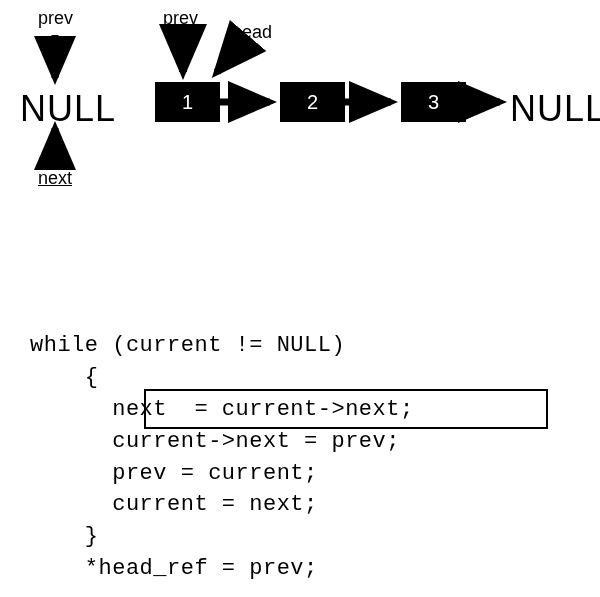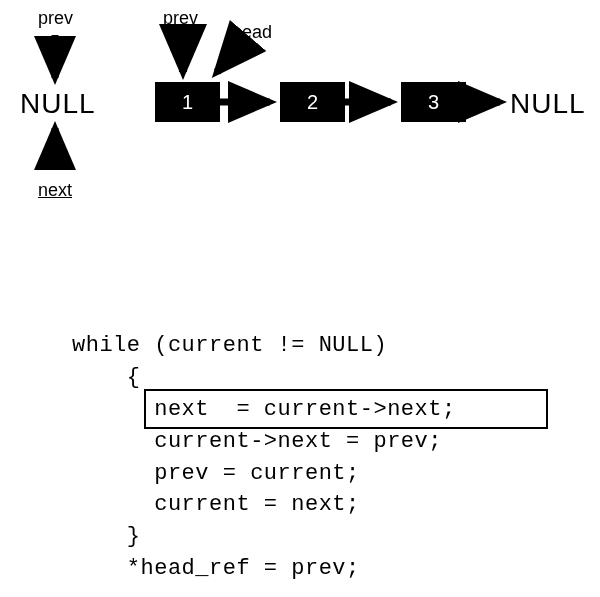--- a/index.html
+++ b/index.html
@@ -16,21 +16,21 @@
     width: 600px;
     height: 533px;
   }
   .label {
     position: absolute;
     font-size: 18px;
     font-weight: 500;
   }
   .null-text {
     position: absolute;
-    font-size: 28px;
+    font-size: 36px;
     font-weight: 500;
     letter-spacing: 1px;
   }
   .node {
     position: absolute;
     width: 65px;
     height: 40px;
     background: #000;
     color: #fff;
     font-size: 20px;
@@ -48,41 +48,40 @@
   }
   .code-block {
     position: absolute;
     left: 30px;
     top: 330px;
     font-family: "Courier New", Courier, monospace;
     font-size: 22px;
     line-height: 1.45;
     white-space: pre;
     letter-spacing: 0.5px;
-    margin-left: 42px;
   }
   .hlbox {
     position: absolute;
     border: 2px solid #000;
   }
 </style>
 </head>
 <body>
 
 <div class="canvas">
 
   <div class="label" style="left:38px; top:8px;">prev</div>
 
   <div class="label" style="left:163px; top:8px;">prev</div>
 
   <div class="label" style="left:232px; top:22px;">head</div>
 
   <div class="null-text" style="left:20px; top:88px;">NULL</div>
 
-  <div class="label" style="left:38px; top:180px;text-decoration:underline;">next</div>
+  <div class="label" style="left:38px; top:168px;text-decoration:underline;">next</div>
 
   <div class="node" style="left:155px; top:82px;">1</div>
   <div class="node" style="left:280px; top:82px;">2</div>
   <div class="node" style="left:401px; top:82px;">3</div>
 
   <div class="null-text" style="left:510px; top:88px;">NULL</div>
 
   <svg class="overlay">
     <defs>
       <marker id="ah" markerWidth="10" markerHeight="10" refX="6" refY="3" orient="auto" markerUnits="strokeWidth">

